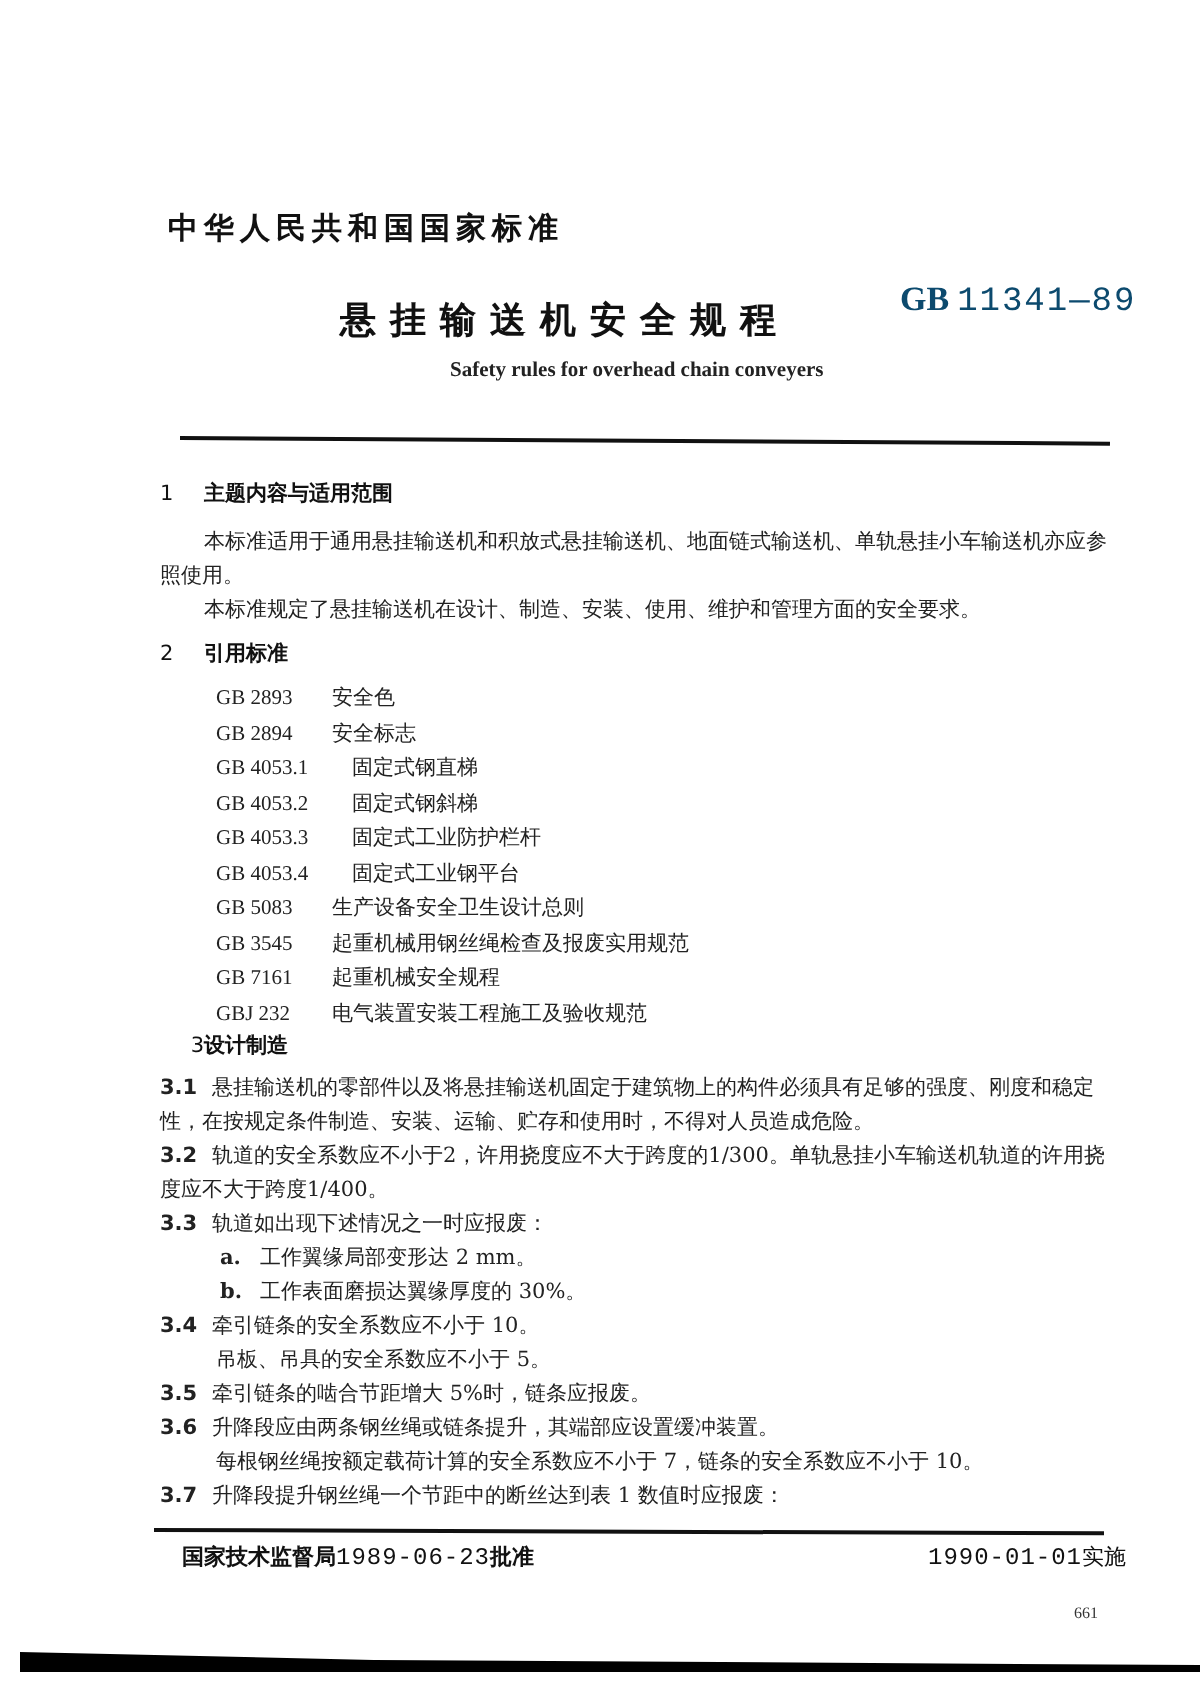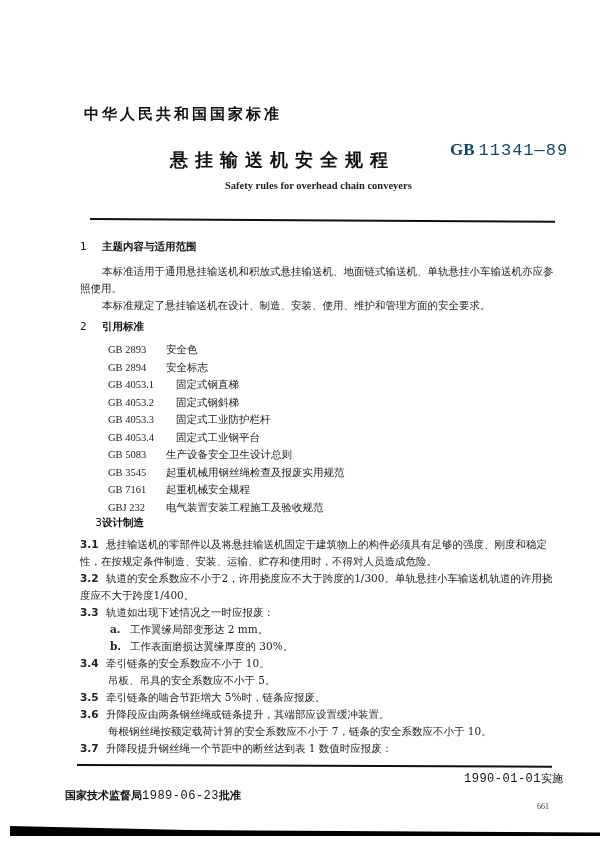--- a/index.html
+++ b/index.html
@@ -36,21 +36,21 @@
     .body1 { left: 80px; top: 263px; width: 475px; }
     .indent { text-indent: 22px; }
     .refs { left: 108px; top: 341px; }
     .ref-row { font-size: 10.5px; line-height: 17.5px; color: #222; white-space: nowrap; }
     .ref-row .code { display: inline-block; font-family: "Liberation Serif", serif; margin-right: 10px; }
     .clause { position: relative; }
     .clause .cnum { font-family: "DejaVu Sans", sans-serif; font-weight: bold; display: inline-block; width: 26px; }
     .sub { padding-left: 30px; }
     .sub .letter { display: inline-block; width: 20px; font-weight: bold; }
     .cont { padding-left: 28px; }
-    .footer-left { left: 65px; top: 771px; font-family: "DejaVu Sans", sans-serif; font-weight: bold; font-size: 11px; color: #111; margin-top: 17px; }
+    .footer-left { left: 91px; top: 771px; font-family: "DejaVu Sans", sans-serif; font-weight: bold; font-size: 11px; color: #111; }
     .footer-left .date { font-family: "Liberation Mono", monospace; font-weight: normal; font-size: 12px; letter-spacing: 0.5px; }
     .footer-right { left: 464px; top: 771px; font-size: 11px; color: #111; font-family: "DejaVu Sans", sans-serif; }
     .footer-right .date { font-family: "Liberation Mono", monospace; font-size: 12px; letter-spacing: 0.5px; }
     .pageno { left: 537px; top: 802px; font-size: 8px; color: #333; font-family: "Liberation Serif", serif; }
   </style>
 </head>
 <body>
 
 <div class="abs national">中华人民共和国国家标准</div>
 <div class="abs title">悬挂输送机安全规程</div>

